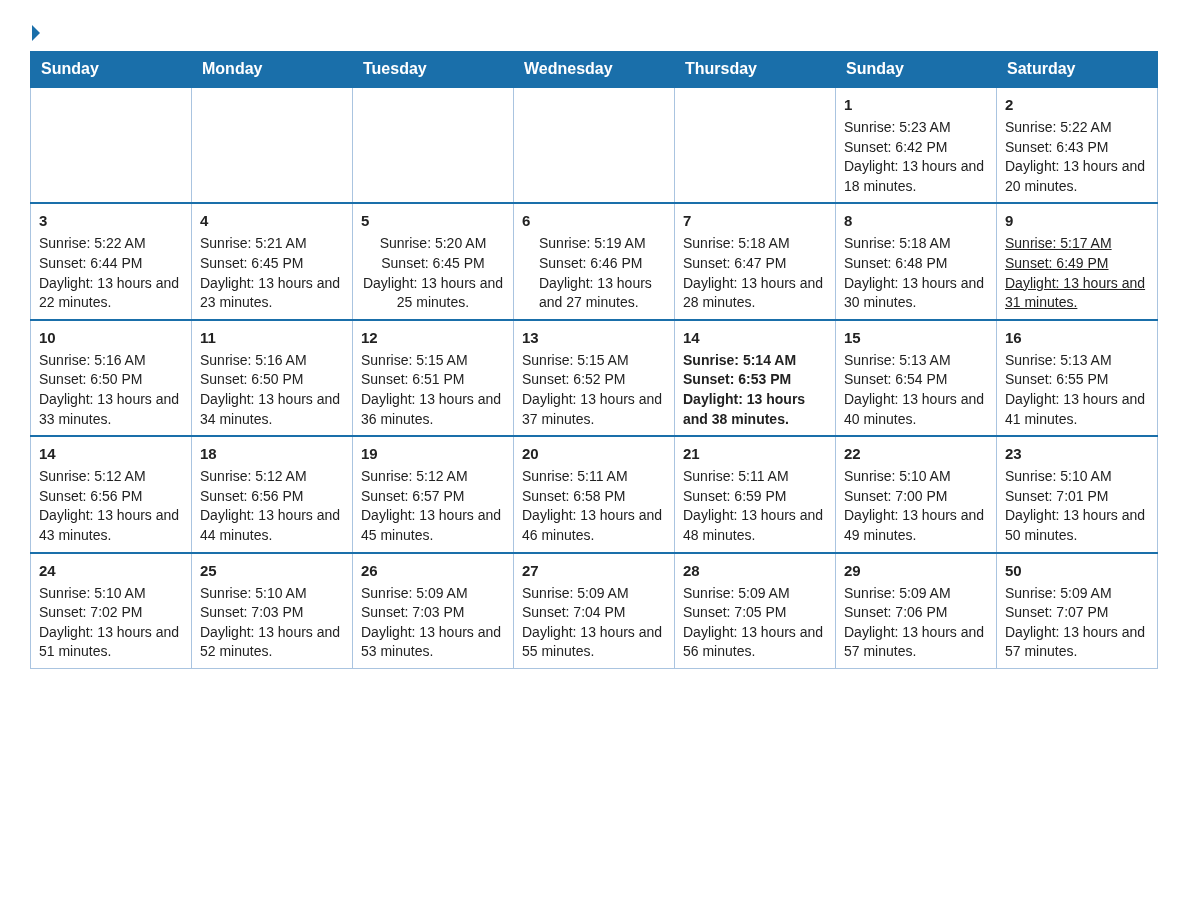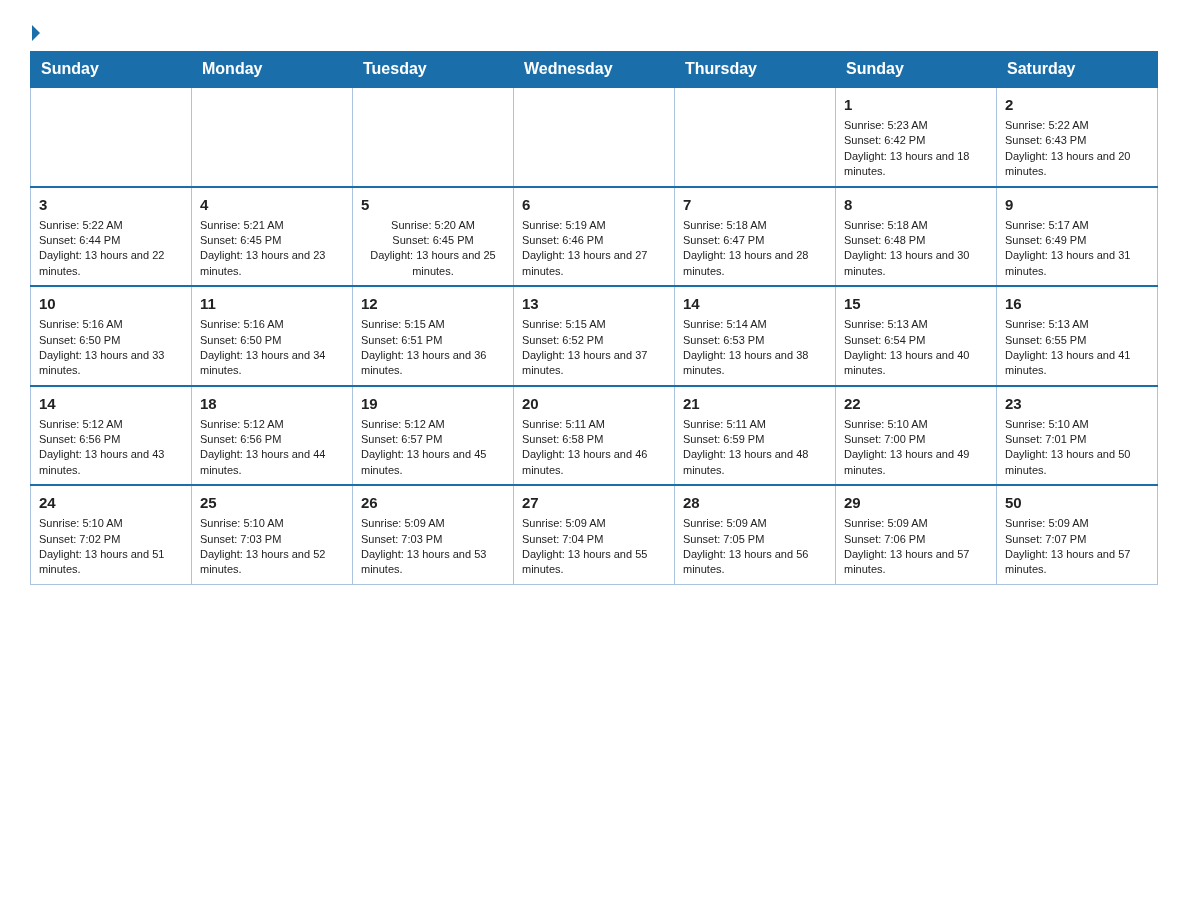--- a/index.html
+++ b/index.html
@@ -90,21 +90,21 @@
       font-weight: bold;
       color: #222;
       display: block;
       margin-bottom: 3px;
     }
     .cell-empty {
       background: #fff;
     }
     .sun-info {
       color: #222;
-      font-size: 11px;
+      font-size: 14px;
     }
     .calendar tr {
       border-bottom: 2px solid #1a6faa;
       border-radius: 7px;
     }
     .calendar tbody tr:last-child {
       border-bottom: none;
     }
   </style>
 </head>
@@ -170,39 +170,39 @@
 Daylight: 13 hours and 23 minutes.</div>
         </td>
         <td>
           <span class="day-number">5</span>
           <div class="sun-info" style="white-space: pre-line; text-align: center;">Sunrise: 5:20 AM
 Sunset: 6:45 PM
 Daylight: 13 hours and 25 minutes.</div>
         </td>
         <td>
           <span class="day-number">6</span>
-          <div class="sun-info" style="white-space: pre-line;">Sunrise: 5:19 AM
+          <div class="sun-info" style="white-space: pre-line; margin-left: 17px;">Sunrise: 5:19 AM
 Sunset: 6:46 PM
 Daylight: 13 hours and 27 minutes.</div>
         </td>
         <td>
           <span class="day-number">7</span>
           <div class="sun-info" style="white-space: pre-line;">Sunrise: 5:18 AM
 Sunset: 6:47 PM
 Daylight: 13 hours and 28 minutes.</div>
         </td>
         <td>
           <span class="day-number">8</span>
           <div class="sun-info" style="white-space: pre-line;">Sunrise: 5:18 AM
 Sunset: 6:48 PM
 Daylight: 13 hours and 30 minutes.</div>
         </td>
         <td>
           <span class="day-number">9</span>
-          <div class="sun-info" style="white-space: pre-line;">Sunrise: 5:17 AM
+          <div class="sun-info" style="white-space: pre-line; text-decoration: underline;">Sunrise: 5:17 AM
 Sunset: 6:49 PM
 Daylight: 13 hours and 31 minutes.</div>
         </td>
       </tr>
       <tr>
         <td>
           <span class="day-number">10</span>
           <div class="sun-info" style="white-space: pre-line;">Sunrise: 5:16 AM
 Sunset: 6:50 PM
 Daylight: 13 hours and 33 minutes.</div>
@@ -220,21 +220,21 @@
 Daylight: 13 hours and 36 minutes.</div>
         </td>
         <td>
           <span class="day-number">13</span>
           <div class="sun-info" style="white-space: pre-line;">Sunrise: 5:15 AM
 Sunset: 6:52 PM
 Daylight: 13 hours and 37 minutes.</div>
         </td>
         <td>
           <span class="day-number">14</span>
-          <div class="sun-info" style="white-space: pre-line;">Sunrise: 5:14 AM
+          <div class="sun-info" style="white-space: pre-line; font-weight: bold;">Sunrise: 5:14 AM
 Sunset: 6:53 PM
 Daylight: 13 hours and 38 minutes.</div>
         </td>
         <td>
           <span class="day-number">15</span>
           <div class="sun-info" style="white-space: pre-line;">Sunrise: 5:13 AM
 Sunset: 6:54 PM
 Daylight: 13 hours and 40 minutes.</div>
         </td>
         <td>

